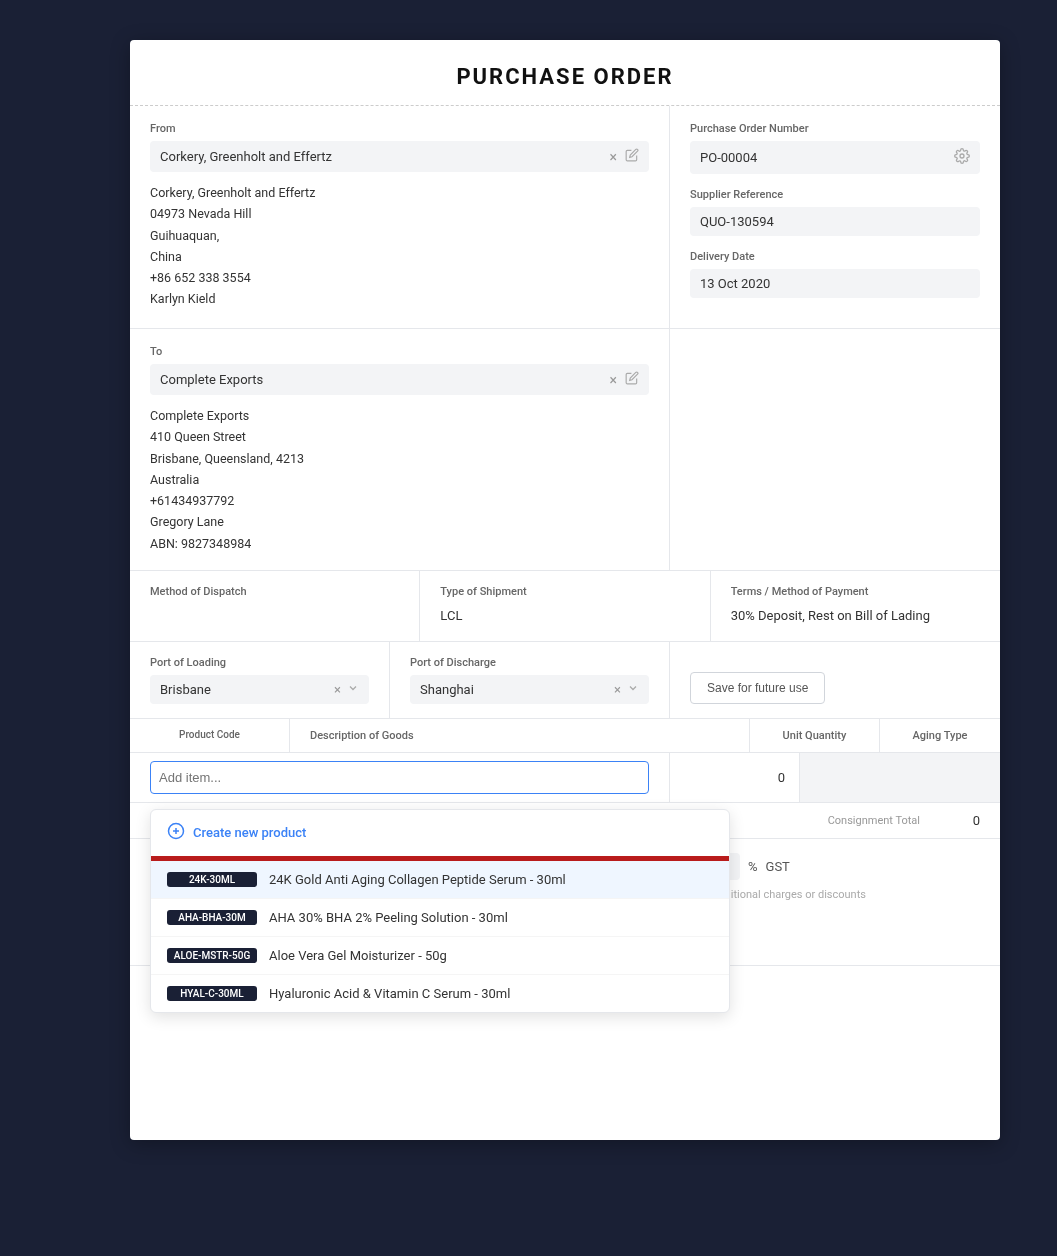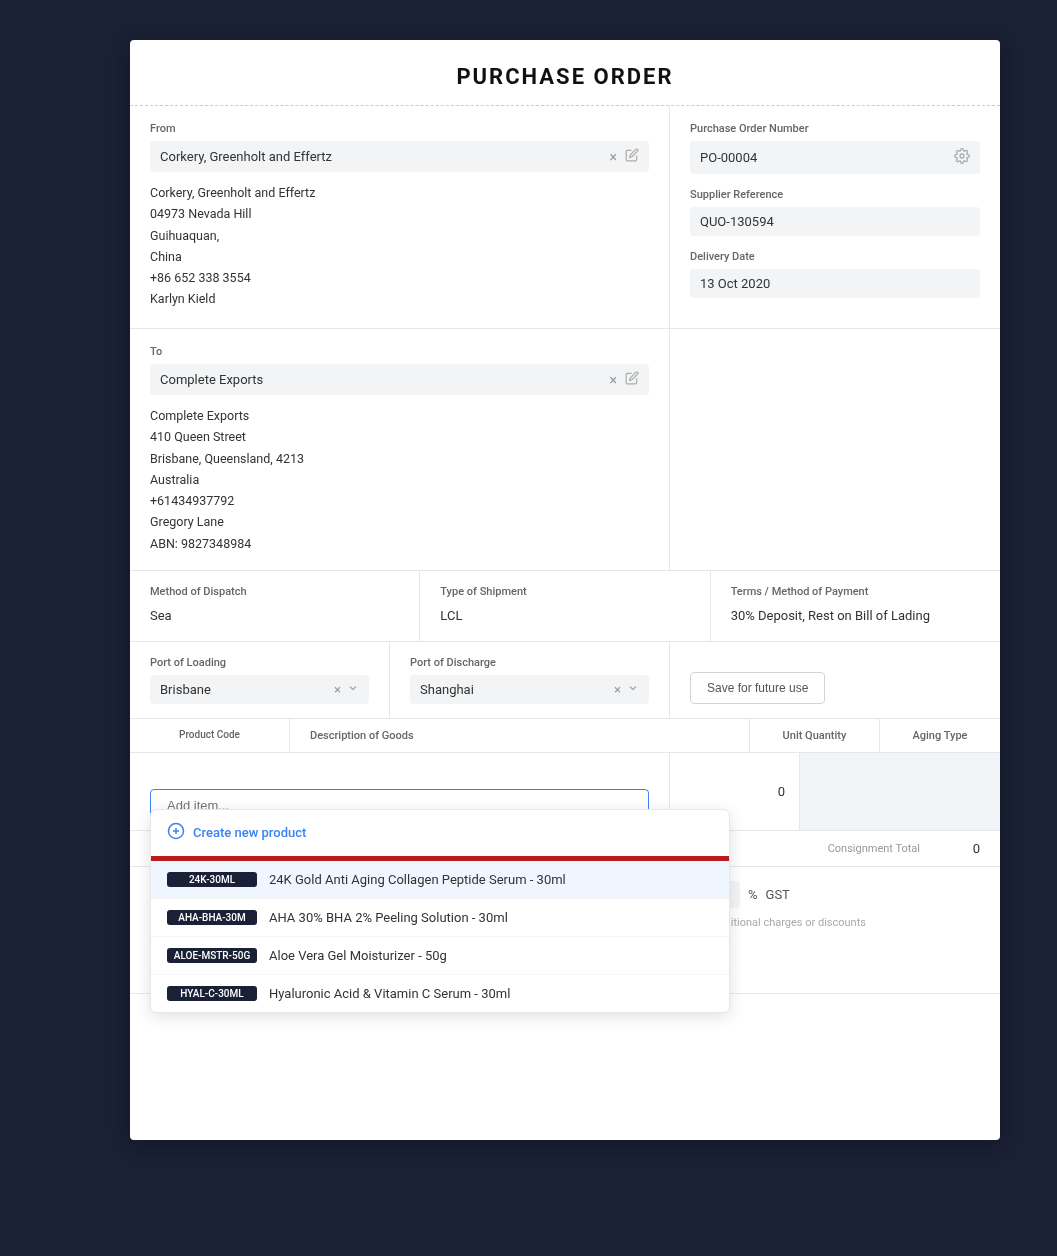--- a/index.html
+++ b/index.html
@@ -208,26 +208,25 @@
     }
     .add-item-input-wrap {
       flex: 0 0 540px;
       padding: 8px 20px;
       border-right: 1px solid #e5e7eb;
     }
     .add-item-input {
       width: 100%;
       border: 1.5px solid #3b82f6;
       border-radius: 4px;
-      padding: 8px 16px;
+      padding: 8px 8px;
       font-size: 13px;
       color: #999;
       outline: none;
       background: #fff;
-      margin-top: 28px;
     }
     .add-item-qty {
       flex: 0 0 130px;
       display: flex;
       align-items: center;
       justify-content: flex-end;
       padding: 8px 14px;
       border-right: 1px solid #e5e7eb;
       font-size: 13px;
       color: #333;
@@ -440,21 +439,20 @@
             <div>ABN: 9827348984</div>
           </div>
         </div>
         <div class="right-col">
         </div>
       </div>
 
       <div class="dispatch-row">
         <div class="col-third">
           <div class="field-label">Method of Dispatch</div>
-          <div style="font-size:13px; color:#333; padding: 4px 0;">Sea</div>
         </div>
         <div class="col-third">
           <div class="field-label">Type of Shipment</div>
           <div style="font-size:13px; color:#333; padding: 4px 0;">LCL</div>
         </div>
         <div class="col-third" style="border-right:none;">
           <div class="field-label">Terms / Method of Payment</div>
           <div style="font-size:13px; color:#333; padding: 4px 0;">30% Deposit, Rest on Bill of Lading</div>
         </div>
       </div>

